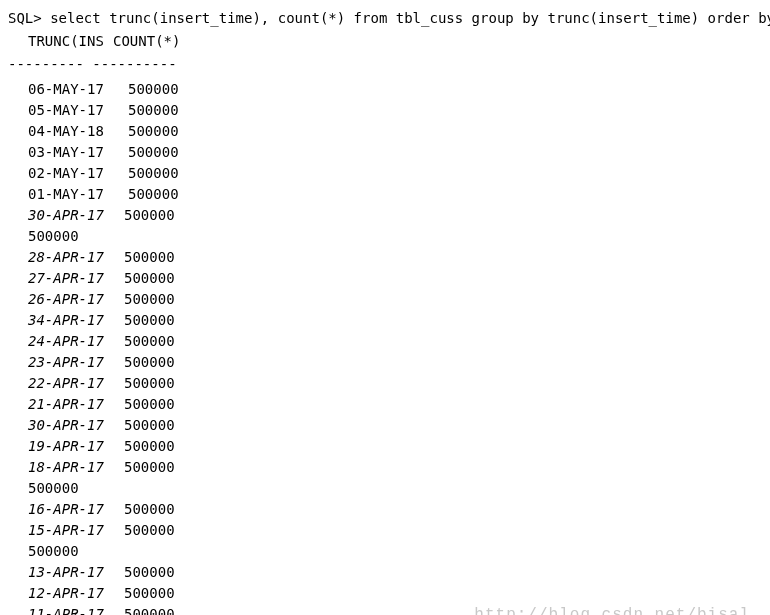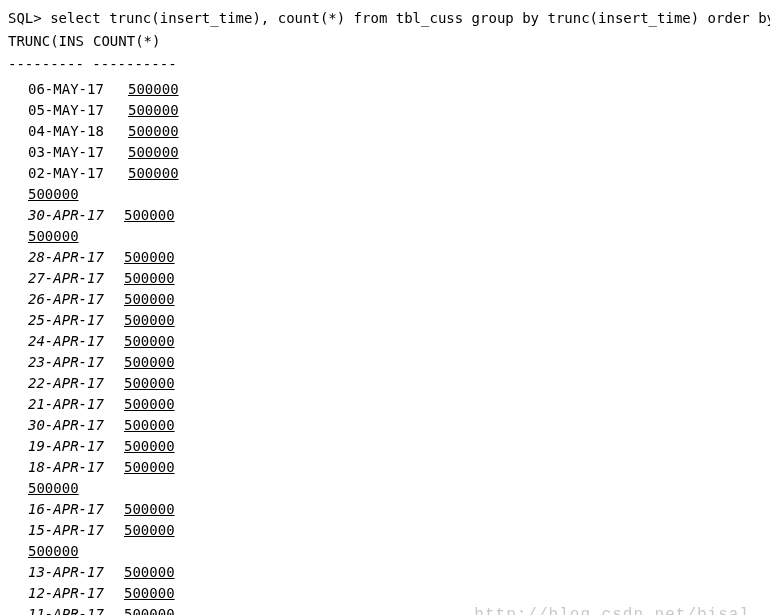--- a/index.html
+++ b/index.html
@@ -14,20 +14,21 @@
       line-height: 1.5;
       position: relative;
     }
     .sql-prompt-line {
       white-space: nowrap;
       margin-bottom: 2px;
     }
     .header-line {
       display: flex;
       margin-bottom: 2px;
+      margin-left: 20px;
     }
     .header-col1 {
       width: 85px;
     }
     .header-col2 {
       width: 80px;
     }
     .divider-line {
       margin-bottom: 4px;
     }
@@ -38,21 +39,20 @@
     }
     .col-date {
       width: 96px;
       font-style: italic;
     }
     .col-date-wide {
       width: 100px;
     }
     .col-count {
       text-align: left;
-      text-decoration: underline;
     }
     .watermark {
       position: absolute;
       bottom: 6px;
       right: 20px;
       color: #c8c8c8;
       font-family: "Courier New", monospace;
       font-size: 16px;
       letter-spacing: 1px;
     }
@@ -88,20 +88,21 @@
     </div>
     <div class="data-row">
       <span class="col-date-wide">03-MAY-17</span>
       <span class="col-count">500000</span>
     </div>
     <div class="data-row">
       <span class="col-date-wide">02-MAY-17</span>
       <span class="col-count">500000</span>
     </div>
     <div class="data-row">
+      <span class="col-date-wide">01-MAY-17</span>
       <span class="col-count">500000</span>
     </div>
     <div class="data-row">
       <span class="col-date">30-APR-17</span>
       <span class="col-count">500000</span>
     </div>
     <div class="data-row">
       <span class="col-count">500000</span>
     </div>
     <div class="data-row">
@@ -110,21 +111,21 @@
     </div>
     <div class="data-row">
       <span class="col-date">27-APR-17</span>
       <span class="col-count">500000</span>
     </div>
     <div class="data-row">
       <span class="col-date">26-APR-17</span>
       <span class="col-count">500000</span>
     </div>
     <div class="data-row">
-      <span class="col-date">25-APR-17</span>
+      <span class="col-date">34-APR-17</span>
       <span class="col-count">500000</span>
     </div>
     <div class="data-row">
       <span class="col-date">24-APR-17</span>
       <span class="col-count">500000</span>
     </div>
     <div class="data-row">
       <span class="col-date">23-APR-17</span>
       <span class="col-count">500000</span>
     </div>

